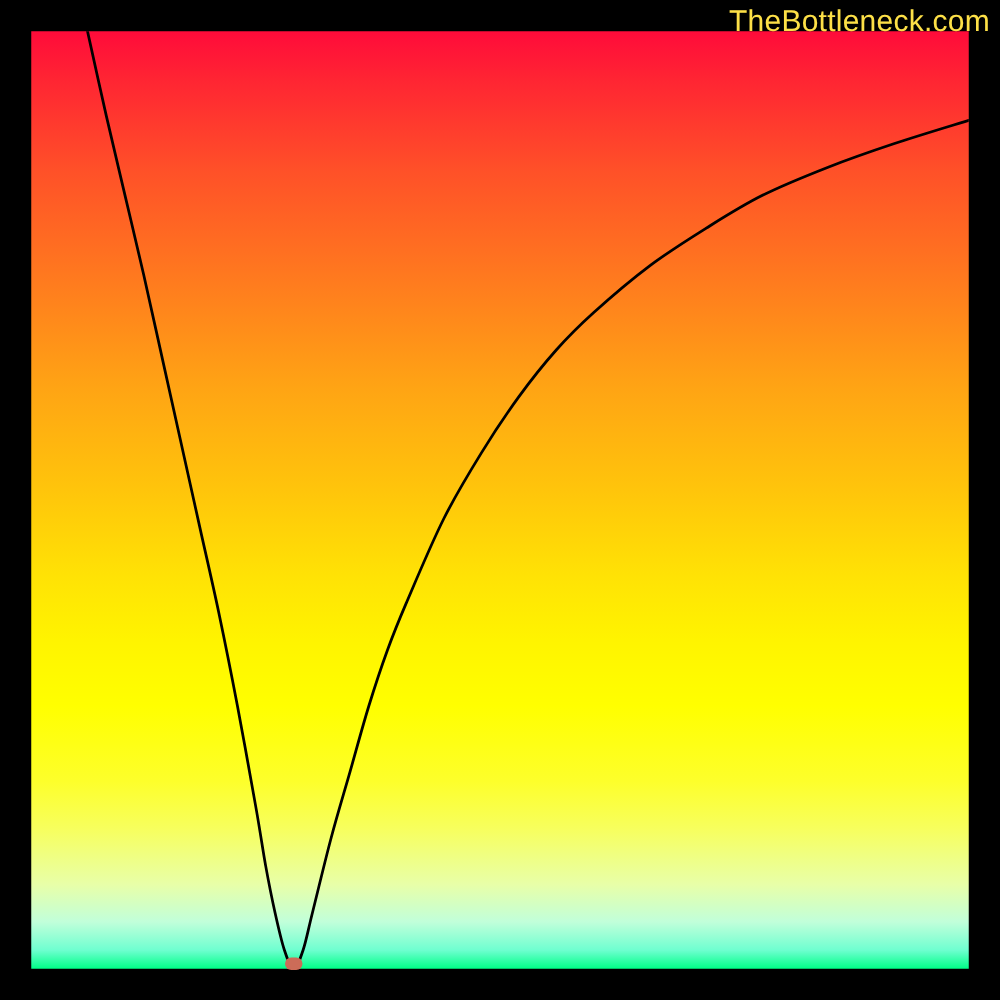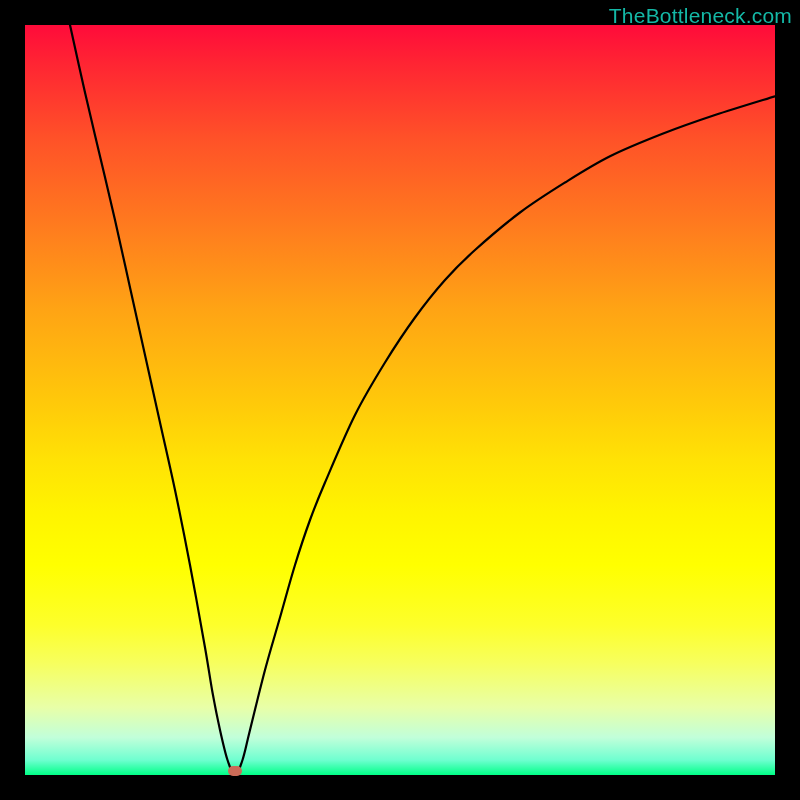--- a/index.html
+++ b/index.html
@@ -34,22 +34,22 @@
     top: 25px;
     width: 750px;
     height: 750px;
     pointer-events: none;
   }
   .watermark {
     position: absolute;
     top: 4px;
     right: 8px;
     font-family: Arial, Helvetica, sans-serif;
-    font-size: 21px;
-    color: #14b8a6;
+    font-size: 24px;
+    color: #fde047;
     letter-spacing: 0.2px;
   }
   .minimum-marker {
     position: absolute;
     width: 14px;
     height: 10px;
     background: #cc6c58;
     border-radius: 5px;
     transform: translate(-50%, -50%);
   }

